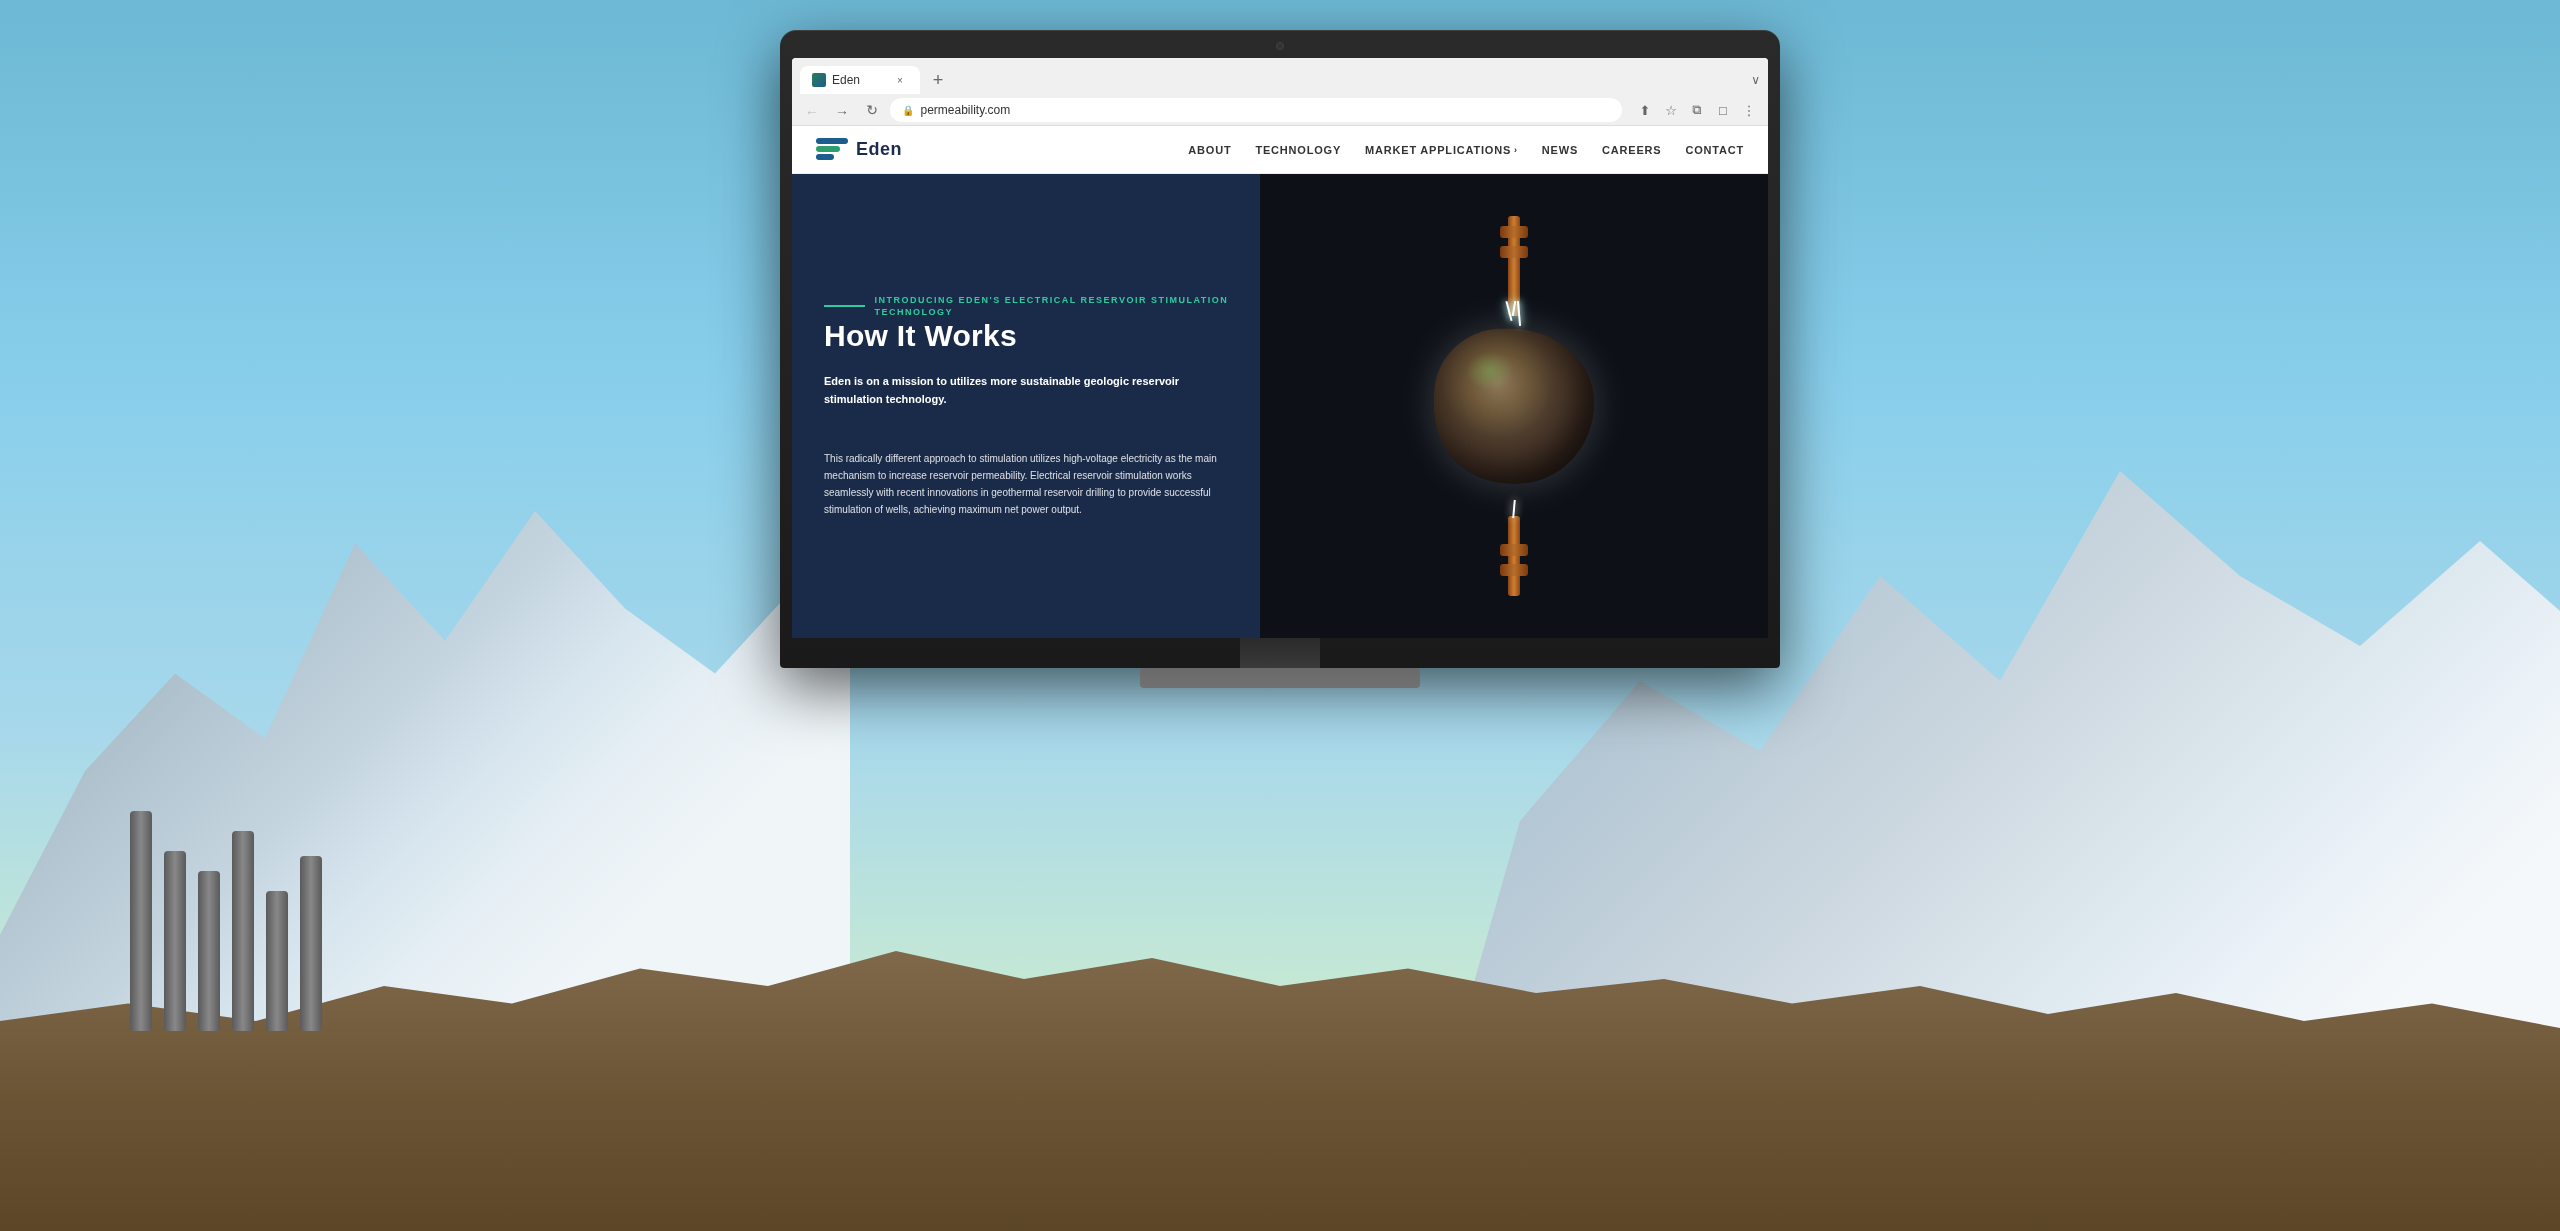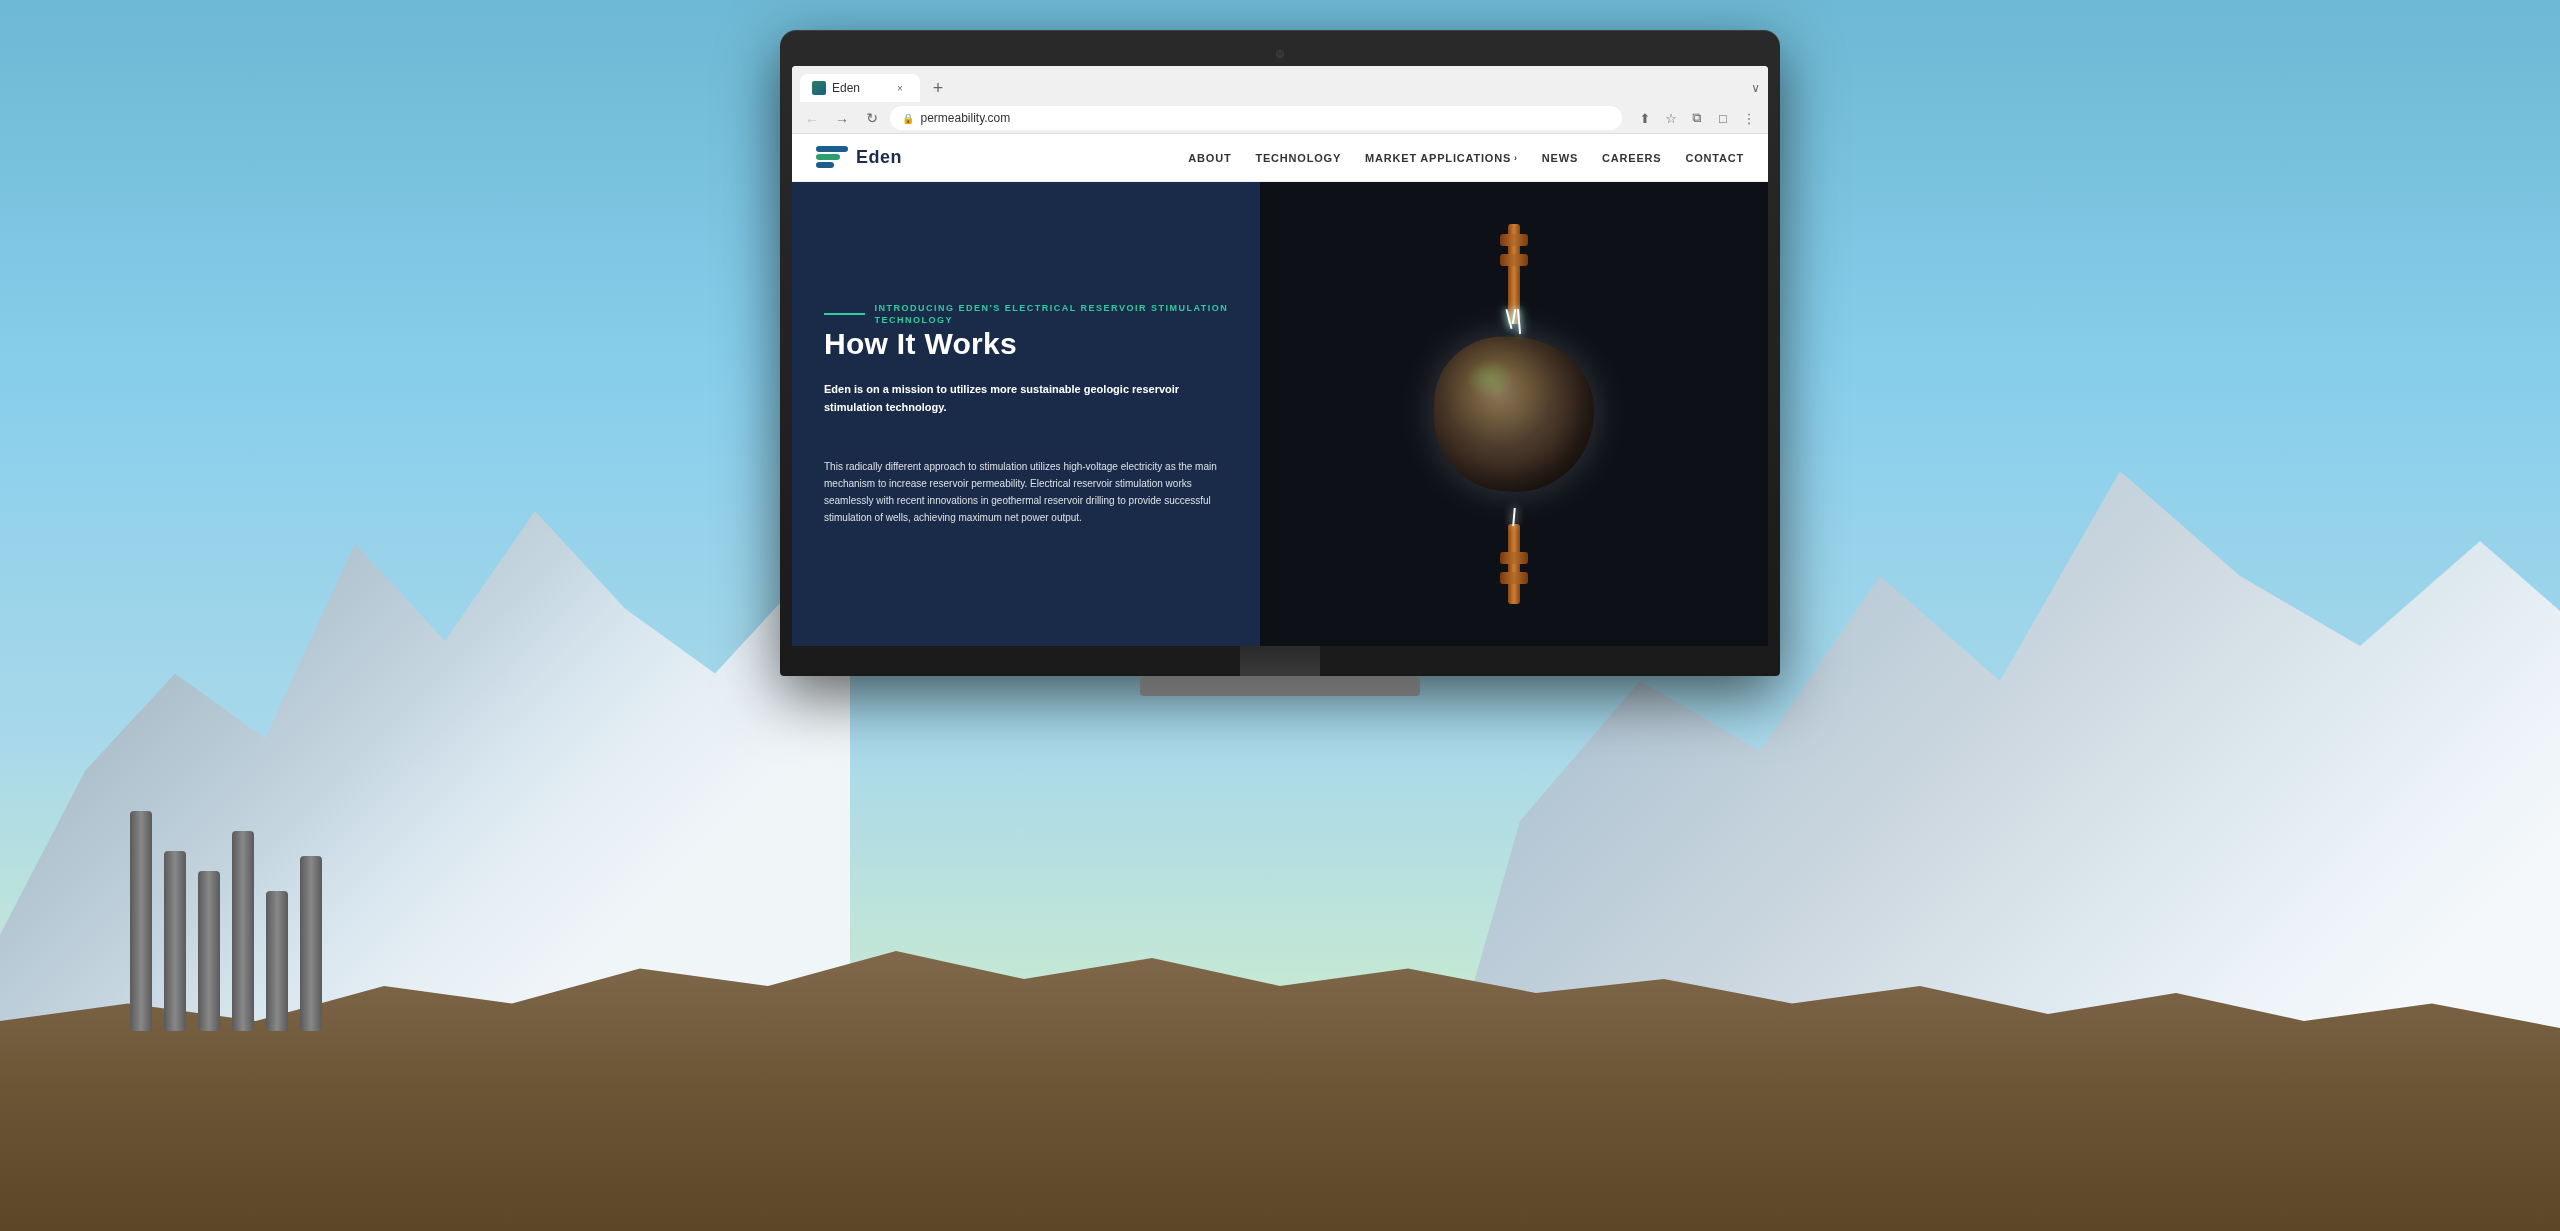--- a/index.html
+++ b/index.html
@@ -92,21 +92,21 @@
       top: 30px;
       left: 50%;
       transform: translateX(-50%);
       z-index: 10;
       width: 1000px;
     }
 
     .monitor-frame {
       background: linear-gradient(180deg, #2A2A2A 0%, #1A1A1A 100%);
       border-radius: 16px 16px 4px 4px;
-      padding: 20px 12px 0 12px;
+      padding: 12px 12px 0 12px;
       box-shadow: 0 20px 60px rgba(0,0,0,0.6), inset 0 1px 0 rgba(255,255,255,0.1);
       position: relative;
     }
 
     .monitor-camera {
       width: 8px;
       height: 8px;
       background: #333;
       border-radius: 50%;
       margin: 0 auto 8px auto;

